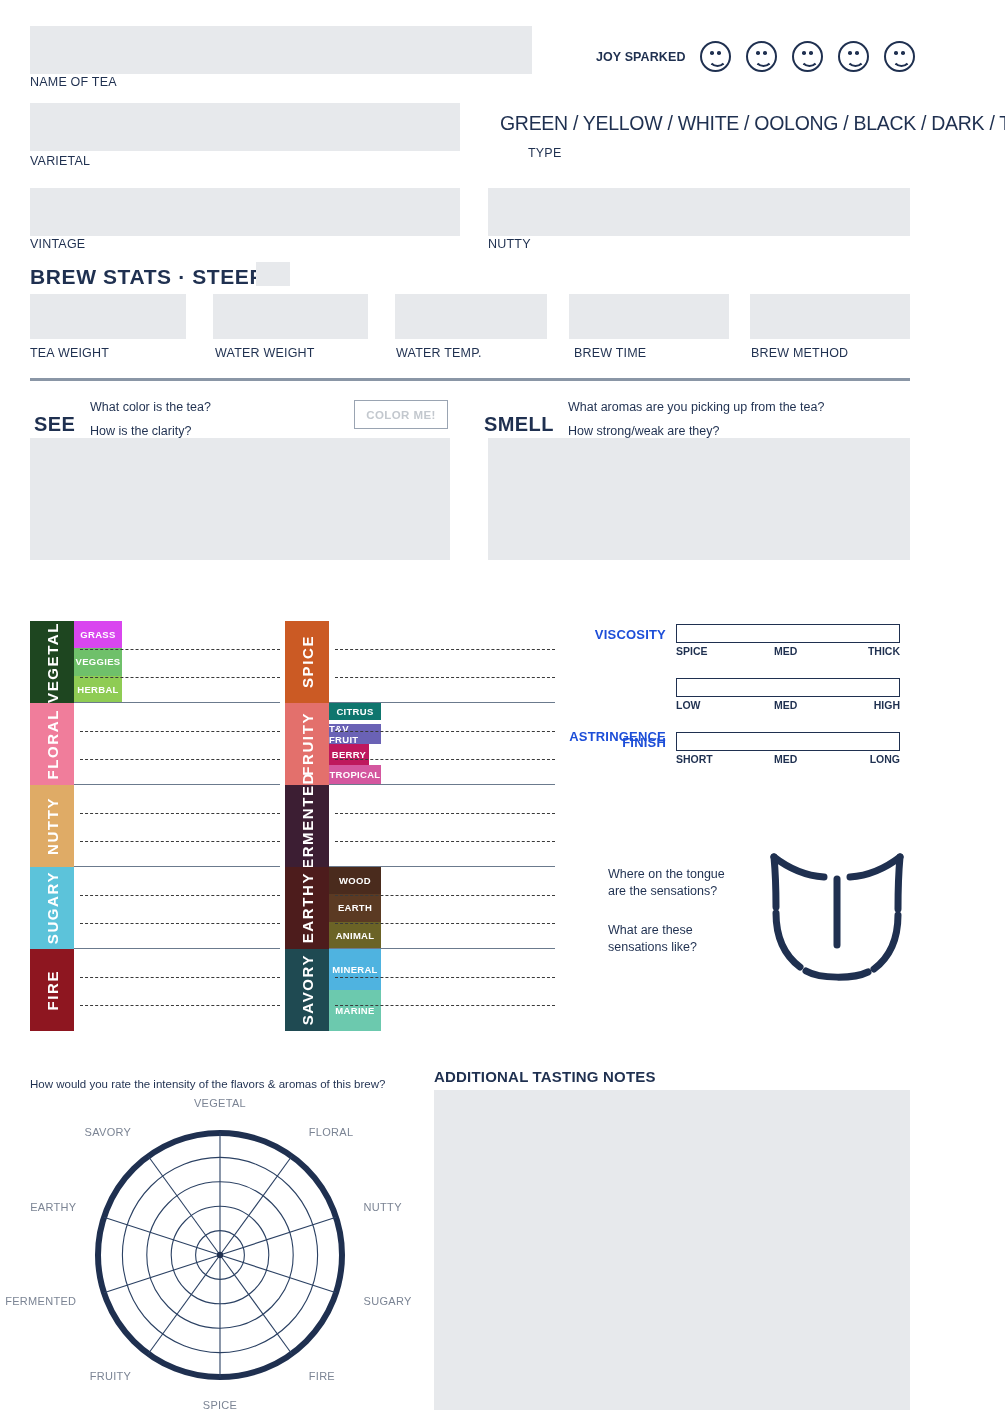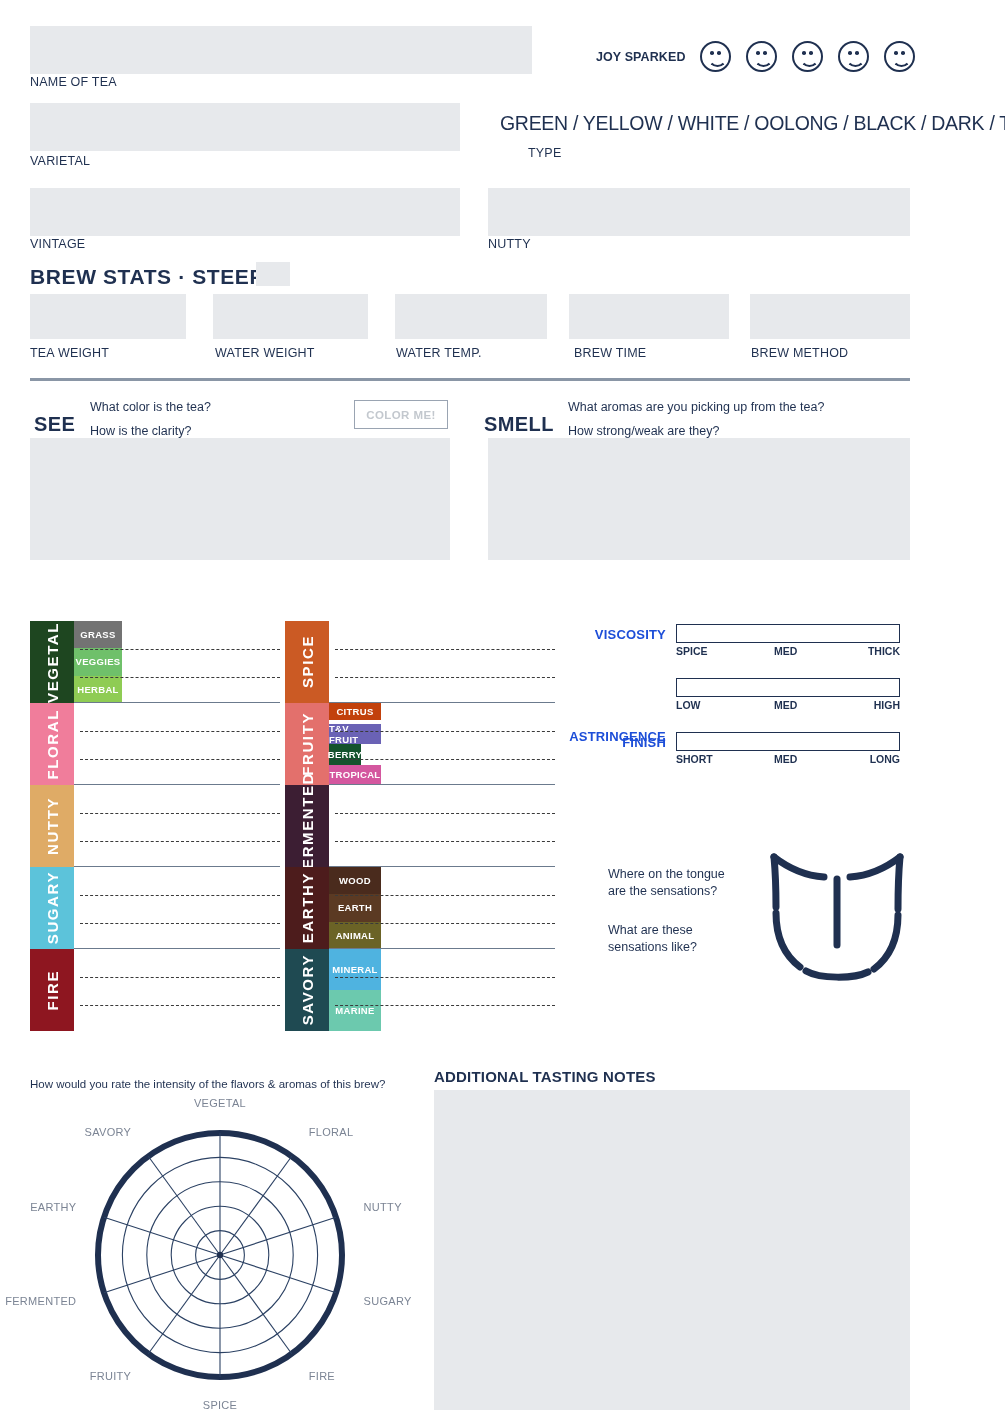--- a/index.html
+++ b/index.html
@@ -216,21 +216,21 @@
   <div class="sense-title" style="left:484px;top:413px;">SMELL</div>
   <div class="sense-q" style="left:568px;top:399px;">What aromas are you picking up from the tea?</div>
   <div class="sense-q" style="left:568px;top:423px;">How strong/weak are they?</div>
   <div class="abs fill" style="left:488px;top:438px;width:422px;height:122px;"></div>
 
 
   <div id="flavor-left" class="fm-col" style="left:30px;top:621px;width:250px;height:410px;">
       <div class="cat-block" style="left: 0px; top: 0px; width: 44px; height: 82px; background: rgb(30, 70, 32);">
         <span>VEGETAL</span>
       </div>
-      <div class="sub-block" style="left: 44px; top: 0px; width: 48px; height: 27.3333px; background: #737373;">GRASS</div>
+      <div class="sub-block" style="left: 44px; top: 0px; width: 48px; height: 27.3333px; background: #d946ef;">GRASS</div>
       <div class="sub-block" style="left: 44px; top: 27.3333px; width: 48px; height: 27.3333px; background: rgb(111, 192, 106);">VEGGIES</div>
       <div class="sub-block" style="left: 44px; top: 54.6667px; width: 48px; height: 27.3333px; background: rgb(143, 204, 84);">HERBAL</div>
       <div class="dashline" style="left: 50px; top: 27.88px; width: 200px;"></div>
       <div class="dashline" style="left: 50px; top: 55.76px; width: 200px;"></div>
       <div class="solidline" style="left: 44px; top: 81px; width: 206px;"></div>
       <div class="cat-block" style="left: 0px; top: 82px; width: 44px; height: 82px; background: rgb(240, 125, 155);">
         <span>FLORAL</span>
       </div>
       <div class="dashline" style="left: 50px; top: 109.88px; width: 200px;"></div>
       <div class="dashline" style="left: 50px; top: 137.76px; width: 200px;"></div>
@@ -257,23 +257,23 @@
   <div id="flavor-right" class="fm-col" style="left:285px;top:621px;width:270px;height:410px;">
       <div class="cat-block" style="left: 0px; top: 0px; width: 44px; height: 82px; background: rgb(203, 90, 36);">
         <span>SPICE</span>
       </div>
       <div class="dashline" style="left: 50px; top: 27.88px; width: 220px;"></div>
       <div class="dashline" style="left: 50px; top: 55.76px; width: 220px;"></div>
       <div class="solidline" style="left: 44px; top: 81px; width: 226px;"></div>
       <div class="cat-block" style="left: 0px; top: 82px; width: 44px; height: 82px; background: rgb(227, 112, 108);">
         <span>FRUITY</span>
       </div>
-      <div class="sub-block" style="left: 44px; top: 82px; width: 52px; height: 17px; background: #c2410c;">CITRUS</div>
+      <div class="sub-block" style="left: 44px; top: 82px; width: 52px; height: 17px; background: #0f766e;">CITRUS</div>
       <div class="sub-block" style="left: 44px; top: 102.5px; width: 52px; height: 20.5px; background: rgb(106, 98, 181);">T&amp;V FRUIT</div>
-      <div class="sub-block" style="left: 44px; top: 123px; width: 32px; height: 20.5px; background: #14532d;">BERRY</div>
+      <div class="sub-block" style="left: 44px; top: 123px; width: 40px; height: 20.5px; background: #be185d;">BERRY</div>
       <div class="sub-block" style="left: 44px; top: 143.5px; width: 52px; height: 20.5px; background: rgb(212, 87, 159);">TROPICAL</div>
       <div class="dashline" style="left: 50px; top: 109.88px; width: 220px;"></div>
       <div class="dashline" style="left: 50px; top: 137.76px; width: 220px;"></div>
       <div class="solidline" style="left: 44px; top: 163px; width: 226px;"></div>
       <div class="cat-block" style="left: 0px; top: 164px; width: 44px; height: 82px; background: rgb(60, 30, 51);">
         <span>FERMENTED</span>
       </div>
       <div class="dashline" style="left: 50px; top: 191.88px; width: 220px;"></div>
       <div class="dashline" style="left: 50px; top: 219.76px; width: 220px;"></div>
       <div class="solidline" style="left: 44px; top: 245px; width: 226px;"></div>

